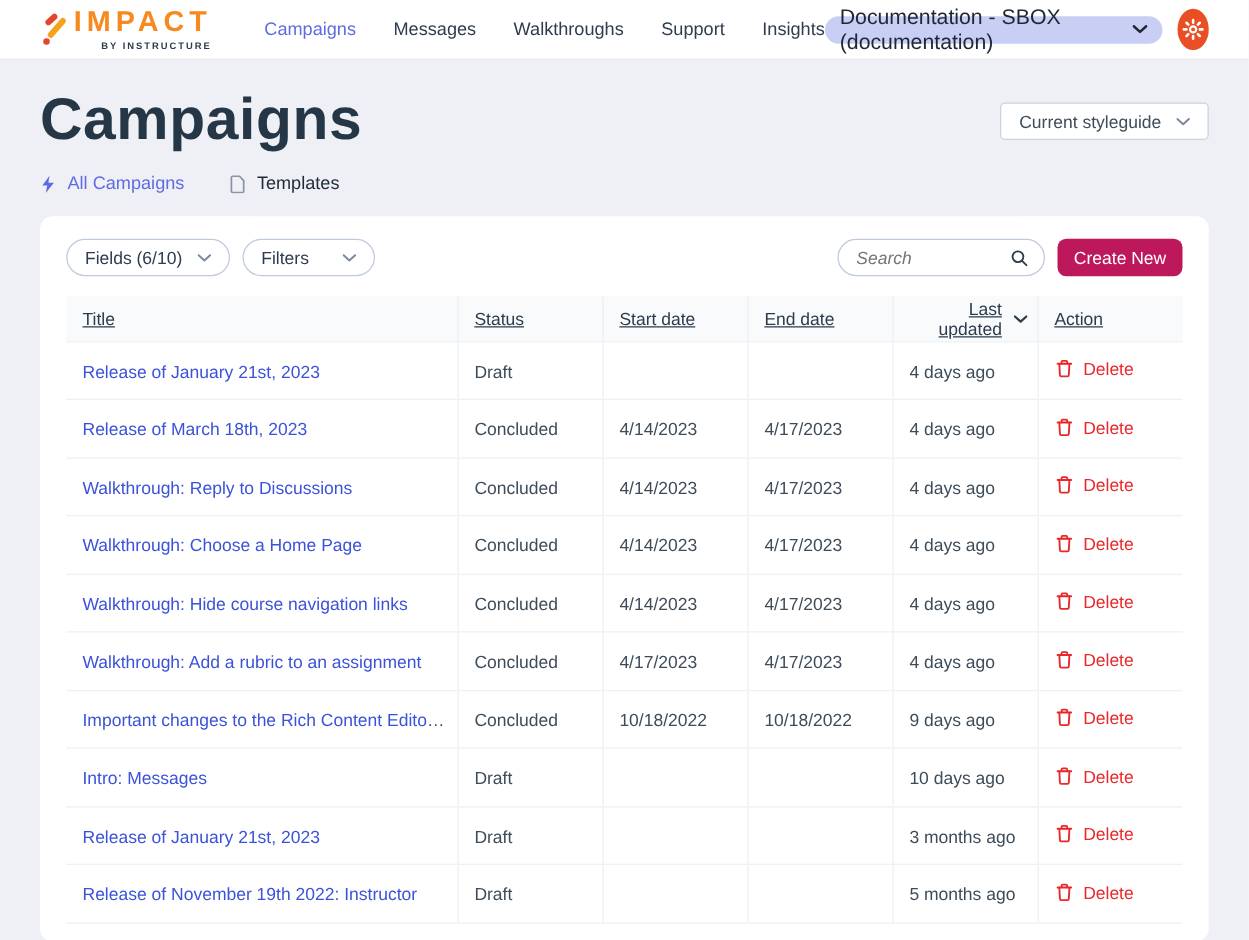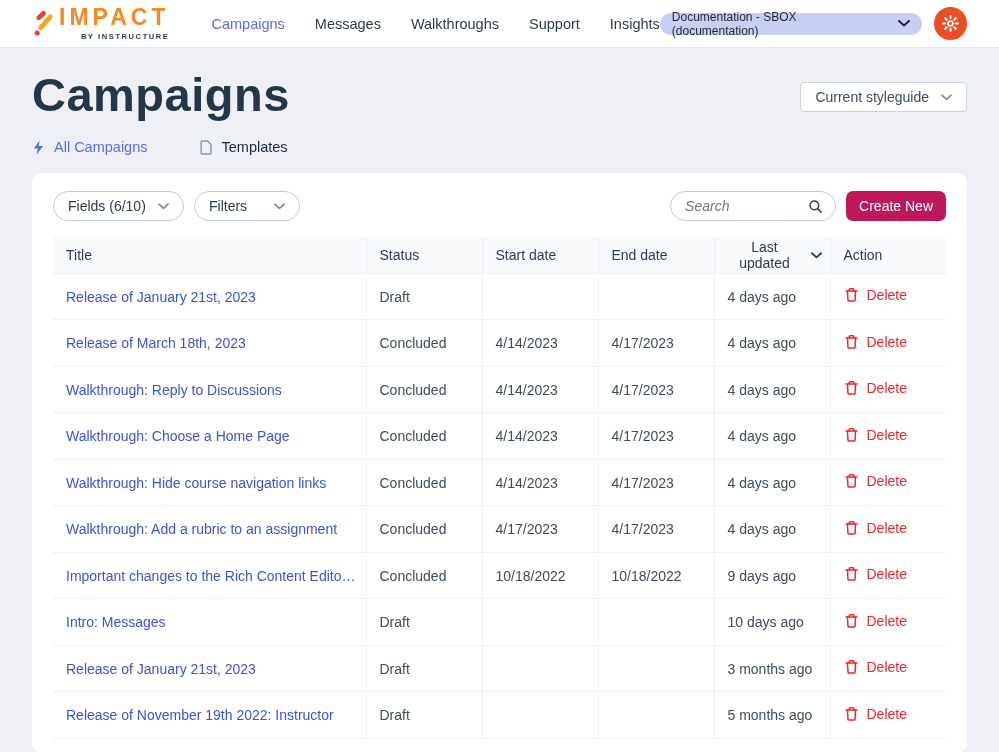--- a/index.html
+++ b/index.html
@@ -27,21 +27,21 @@
     color: #2D3B4E; font-size: 7.5px; font-weight: bold;
     letter-spacing: 1.6px; margin-top: 3px;
   }
   .nav { display: flex; gap: 30px; margin-left: 42px; }
   .nav-item { font-size: 14.5px; color: #2F3B4E; text-decoration: none; cursor: pointer; }
   .nav-item.active { color: #5F6CE1; }
   .account-pill {
     margin-left: auto; height: 22px;
     display: flex; align-items: center; gap: 12px;
     background: #C9CEF4; border-radius: 12px;
-    padding: 0 12px; font-size: 12px; color: #1E2733; cursor: pointer;
+    padding: 0 12px; font-size: 17px; color: #1E2733; cursor: pointer;
   }
   .gear-btn {
     width: 33px; height: 33px; border-radius: 50%;
     background: #E94E24; border: none; margin-left: 12px;
     display: flex; align-items: center; justify-content: center; cursor: pointer;
     padding: 0;
   }
 
   
   main { padding: 0 32px; }
@@ -52,21 +52,21 @@
   }
   .styleguide-btn {
     margin-top: 12px; height: 30px;
     display: flex; align-items: center; gap: 12px;
     background: #fff; border: 1px solid #C9D2DE; border-radius: 4px;
     padding: 0 14px; font-size: 14px; color: #3E4C59;
     font-family: inherit; cursor: pointer;
   }
 
   
-  .tabs { display: flex; gap: 52px; align-items: center; margin-top: 20px; }
+  .tabs { display: flex; gap: 36px; align-items: center; margin-top: 20px; }
   .tab { display: flex; align-items: center; gap: 9px; font-size: 14.5px; color: #1E2A38; cursor: pointer; }
   .tab.active { color: #5F6CE1; }
 
   
   .card {
     margin-top: 18px; background: #fff; border-radius: 10px;
     padding: 18px 21px 0; min-height: 580px;
   }
   .toolbar { display: flex; align-items: flex-start; gap: 10px; }
   .dd {
@@ -89,23 +89,23 @@
     height: 30px; padding: 0 13px;
     background: #be185d; color: #fff; border: none; border-radius: 7px;
     font-size: 14px; font-family: inherit; cursor: pointer;
   }
 
   
   table.campaigns { margin-top: 16px; width: 893px; border-collapse: collapse; table-layout: fixed; }
   col.c-title { width: 313px; }
   col.c-other { width: 116px; }
   thead th {
-    height: 36px; background: #F8FAFB; text-align: center;
+    height: 36px; background: #F8FAFB; text-align: right;
     font-size: 14px; font-weight: 500; color: #2D3B4E;
-    padding: 0 8px 0 13px; border-left: 1px solid #ECEFF4;
+    padding: 0 8px 0 13px; border-left: 1px solid #ECEFF4; text-decoration: underline;
   }
   thead th:first-child { border-left: none; }
   thead th .th-inner { display: flex; align-items: center; gap: 9px; }
   tbody td {
     height: 46.5px; font-size: 14px; color: #3E4C59;
     padding: 0 10px 0 13px;
     border-top: 1px solid #EDF0F4; border-left: 1px solid #ECEFF4;
     white-space: nowrap; overflow: hidden; text-overflow: ellipsis;
   }
   tbody tr:last-child td { border-bottom: 1px solid #EDF0F4; }

